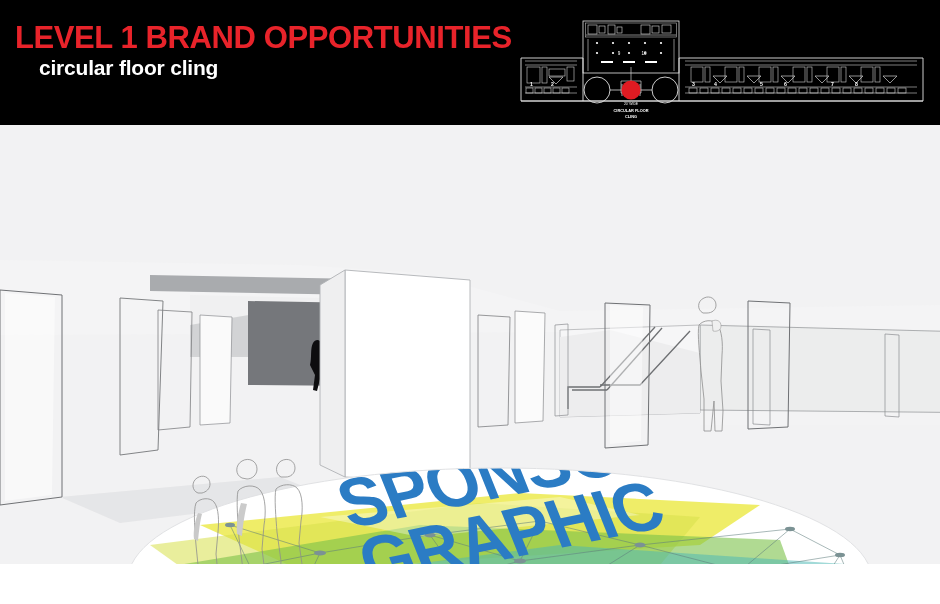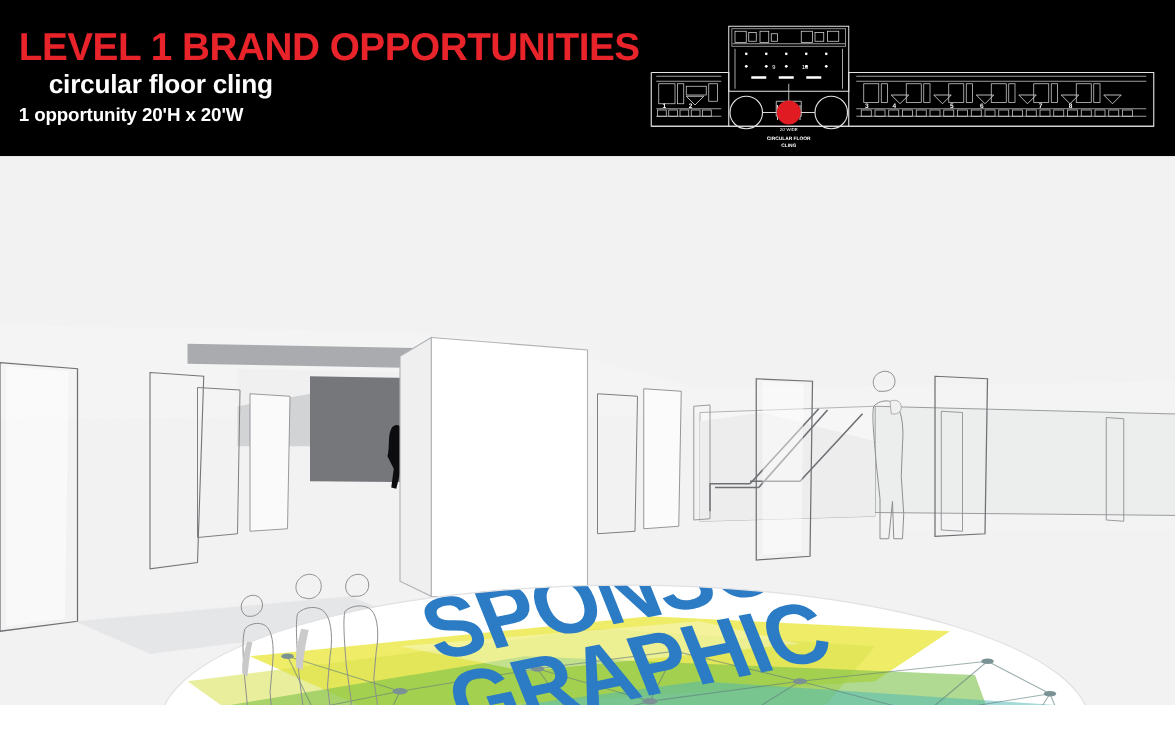--- a/index.html
+++ b/index.html
@@ -26,21 +26,20 @@
   .kp-label{font-family:"Liberation Sans",sans-serif;fill:#ffffff;}
 </style>
 </head>
 <body>
 
 <div id="slide">
 
   <div class="header">
     <div class="h-title">LEVEL 1 BRAND OPPORTUNITIES</div>
     <div class="h-sub">circular floor cling</div>
-    <div class="h-detail">1 opportunity 20'H x 20'W</div>
 
     <div class="keyplan">
       <svg class="kp-svg" viewBox="0 0 418 118" xmlns="http://www.w3.org/2000/svg">
         <defs>
           <g id="tri">
               <path d="M0,0 L14,0 L7,7 Z" fill="none" stroke="#cfcfcf" stroke-width="0.7"></path>
             </g>
         </defs>
         <rect x="0" y="0" width="418" height="118" fill="#000"></rect>
 

